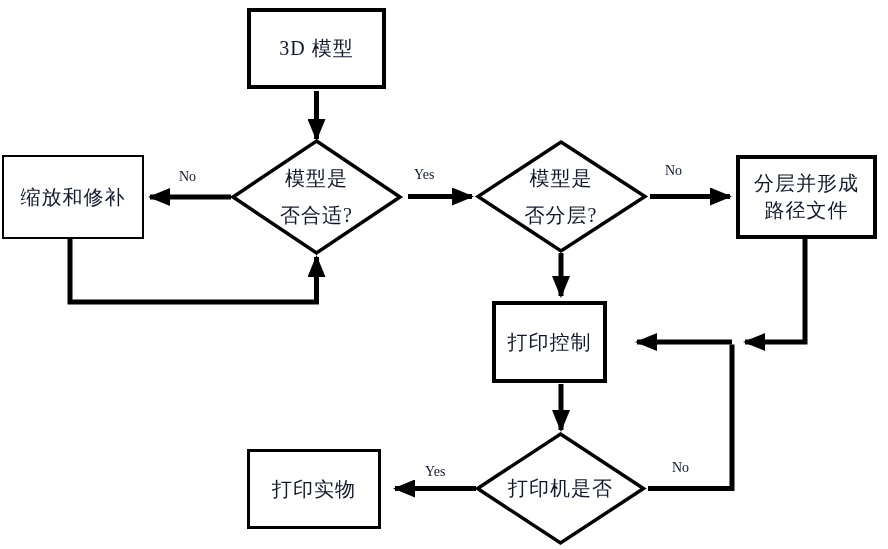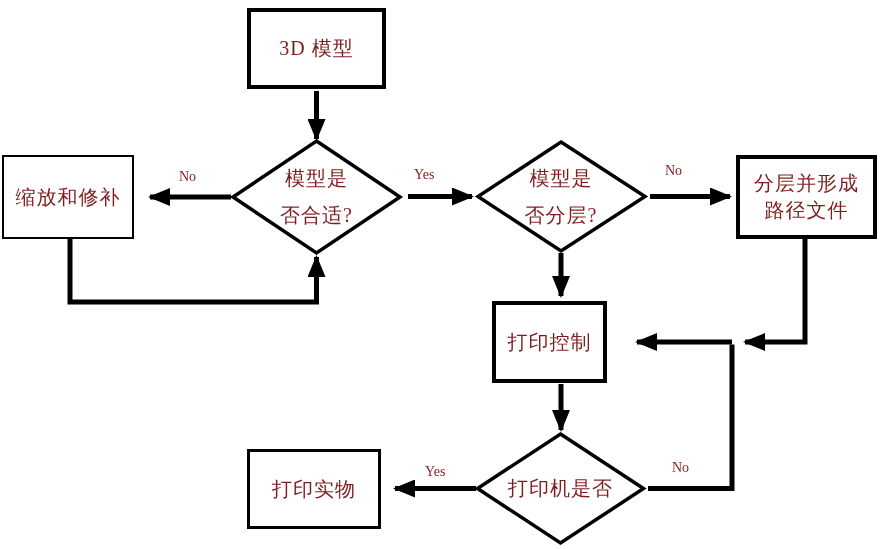--- a/index.html
+++ b/index.html
@@ -2,40 +2,40 @@
 <html><head>
 <meta charset="utf-8">
 <style>
   html, body { margin: 0; padding: 0; background: #ffffff; }
   .stage {
     position: relative;
     width: 888px;
     height: 549px;
     background: #ffffff;
     font-family: "Liberation Serif", "DejaVu Serif", serif;
-    color: #7f1d1d;
+    color: #0f172a;
     overflow: hidden;
   }
   .layer-svg { position: absolute; left: 0; top: 0; }
   .box {
     position: absolute;
     box-sizing: border-box;
     border: 4px solid #000000;
     background: #ffffff;
     display: flex;
     flex-direction: column;
     align-items: center;
     justify-content: center;
     text-align: center;
     font-size: 20px;
     line-height: 27px;
     letter-spacing: 1px;
   }
   .n-model   { left: 247px; top: 8px;   width: 139px; height: 81px; border-width: 4px; }
-  .n-scale   { left: 2px;   top: 155px; width: 132px; height: 84px; border-width: 2px; }
+  .n-scale   { left: 2px;   top: 155px; width: 142px; height: 84px; border-width: 2px; }
   .n-path    { left: 736px; top: 155px; width: 141px; height: 84px; border-width: 4px; }
   .n-control { left: 492px; top: 301px; width: 115px; height: 82px; border-width: 4px; }
   .n-object  { left: 247px; top: 449px; width: 134px; height: 80px; border-width: 3px; }
   .dtext {
     position: absolute;
     display: flex;
     flex-direction: column;
     align-items: center;
     justify-content: center;
     text-align: center;

